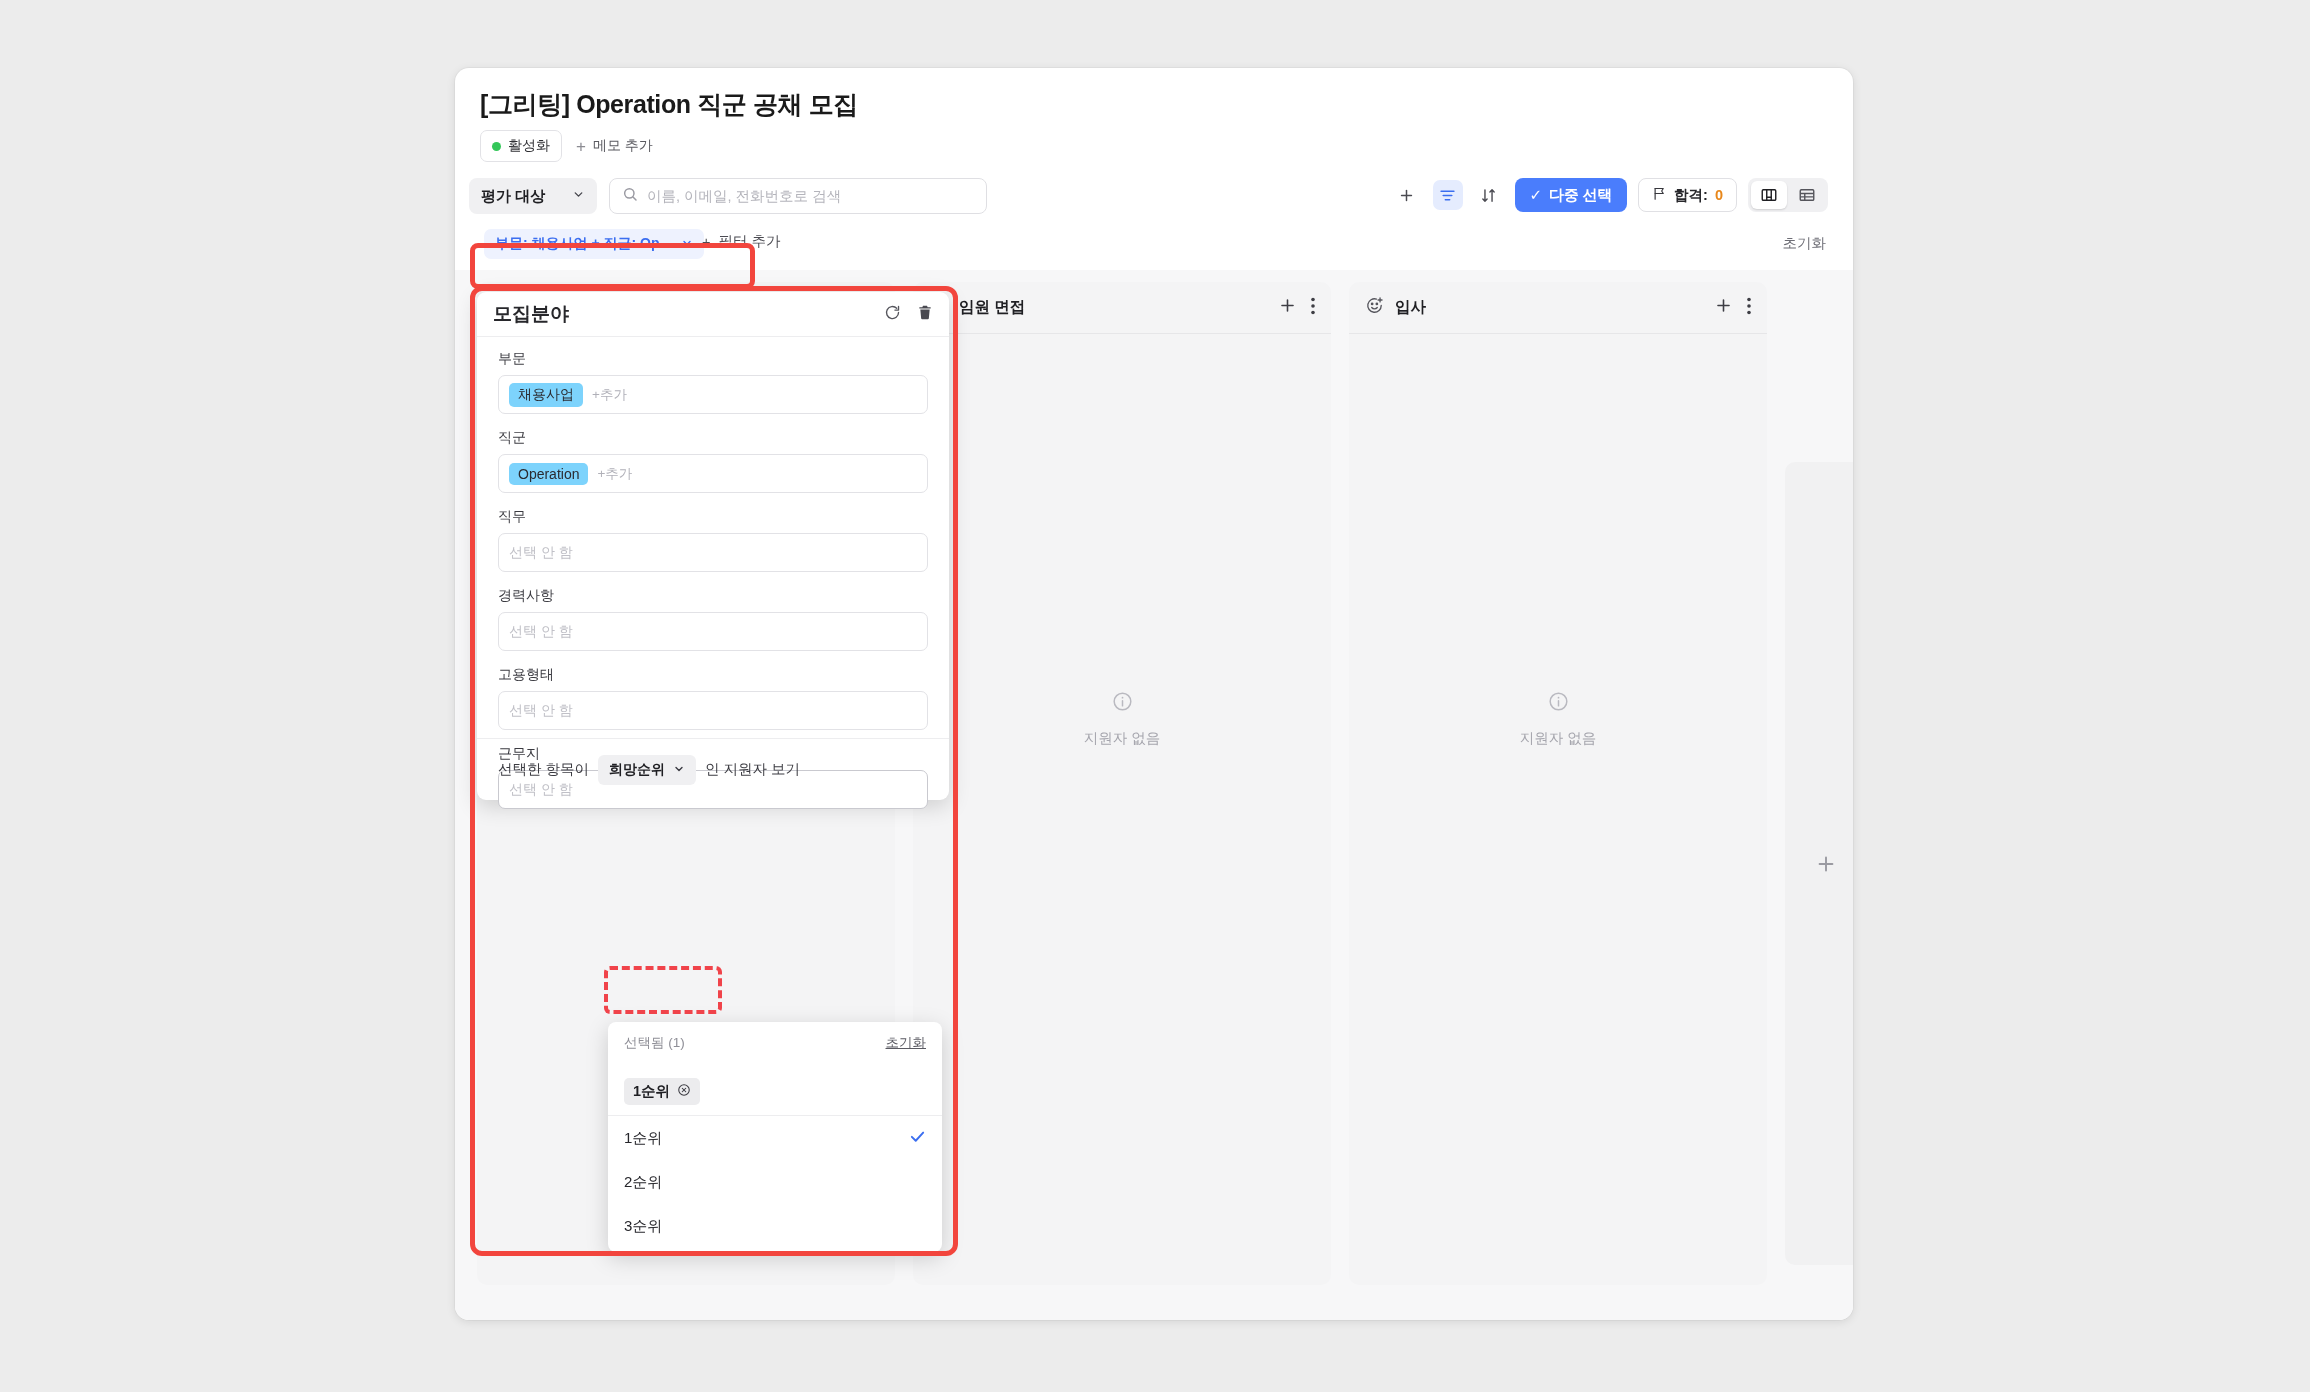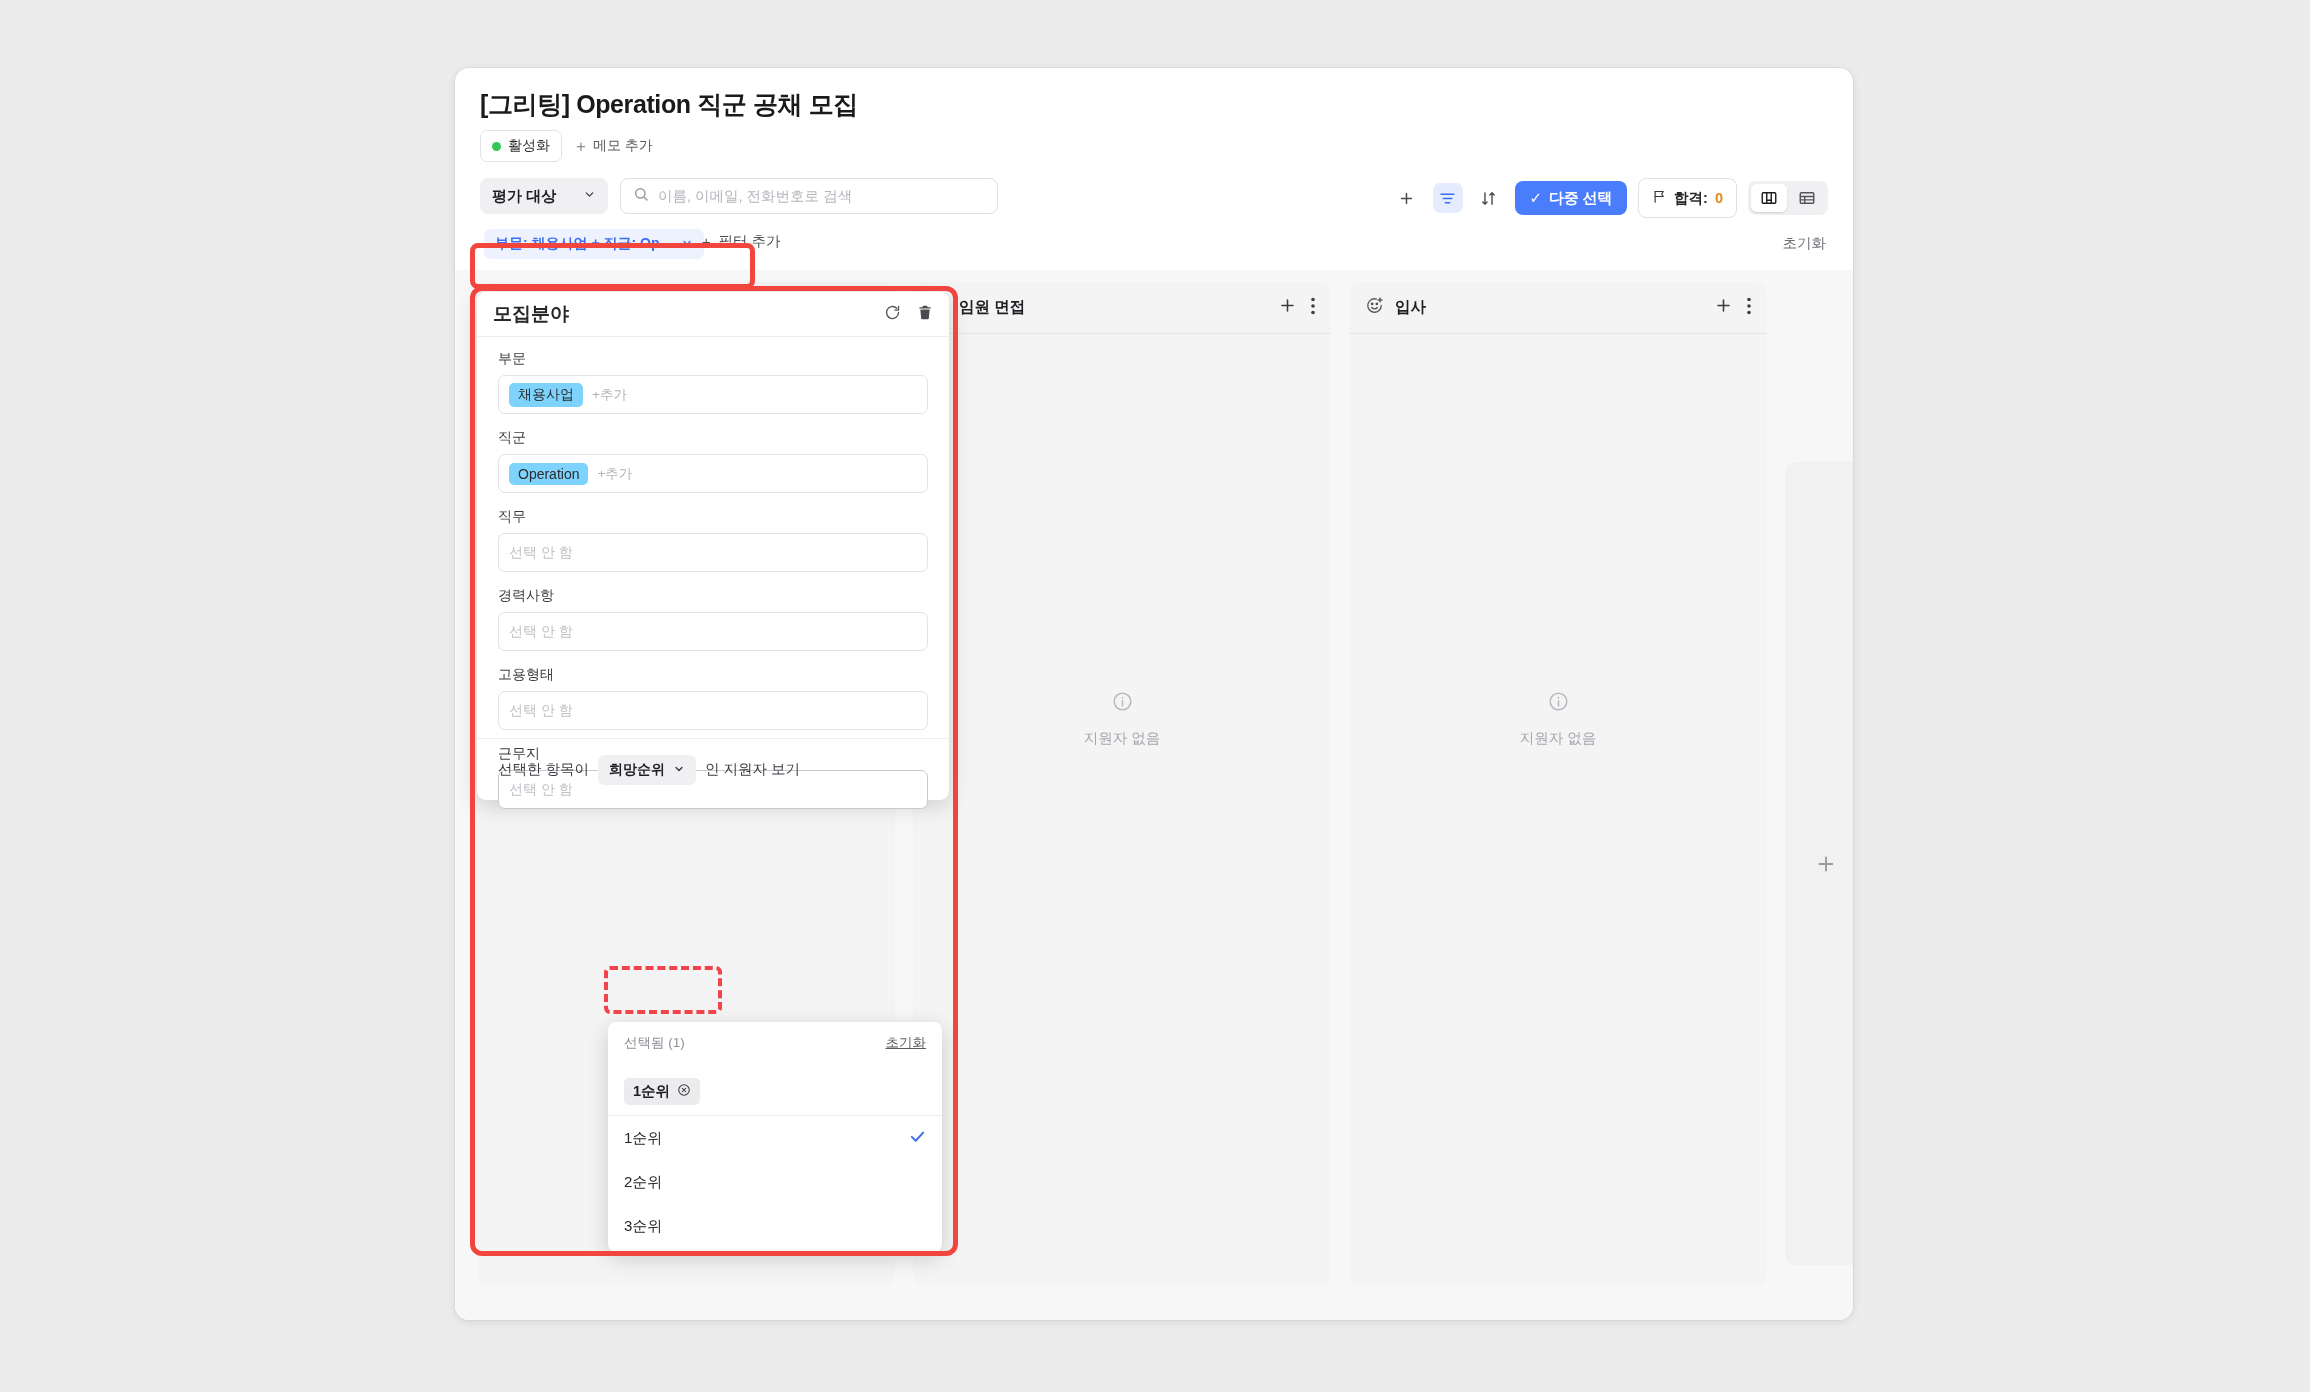--- a/index.html
+++ b/index.html
@@ -40,21 +40,21 @@
   }
   .dot-green { width: 9px; height: 9px; border-radius: 50%; background: #34c759; display:block; }
   .memo-add {
     display: flex; align-items: center; gap: 7px;
     font-size: 14px; color: #5a5a60; cursor: pointer;
   }
   .plus-lite { font-size: 17px; color: #8b8b92; line-height: 1; }
 
   
   .controls {
-    position: absolute; left: 25px; top: 110px;
+    position: absolute; left: 14px; top: 110px;
     right: 25px; height: 36px;
   }
   .seg-select {
     position: absolute; left: 0; top: 0;
     width: 128px; height: 36px;
     background: #f0f0f2; border-radius: 8px;
     display: flex; align-items: center; justify-content: space-between;
     padding: 0 12px; cursor: pointer;
   }
   .seg-select .lbl { font-size: 15px; font-weight: 700; color: #1f1f23; }
@@ -80,21 +80,21 @@
   }
   .tool-icon.active { background: #e5ecfe; }
   .btn-primary {
     height: 34px; padding: 0 15px; border-radius: 8px;
     background: #4a7dfc; color: #fff; border: none;
     display: flex; align-items: center; gap: 7px;
     font-size: 15px; font-weight: 700; font-family: inherit;
     cursor: pointer; letter-spacing: -.2px;
   }
   .btn-outline {
-    height: 40px; padding: 12px 13px; border-radius: 8px;
+    height: 34px; padding: 12px 13px; border-radius: 8px;
     background: #fff; border: 1px solid #e0e0e4;
     display: flex; align-items: center; gap: 7px;
     font-size: 14.5px; font-weight: 700; color: #27272b;
     cursor: pointer; font-family: inherit;
   }
   .btn-outline .cnt { color: #e8871a; }
   .view-toggle {
     height: 34px; background: #f0f0f2; border-radius: 8px;
     display: flex; align-items: center; padding: 3px; gap: 2px;
   }

